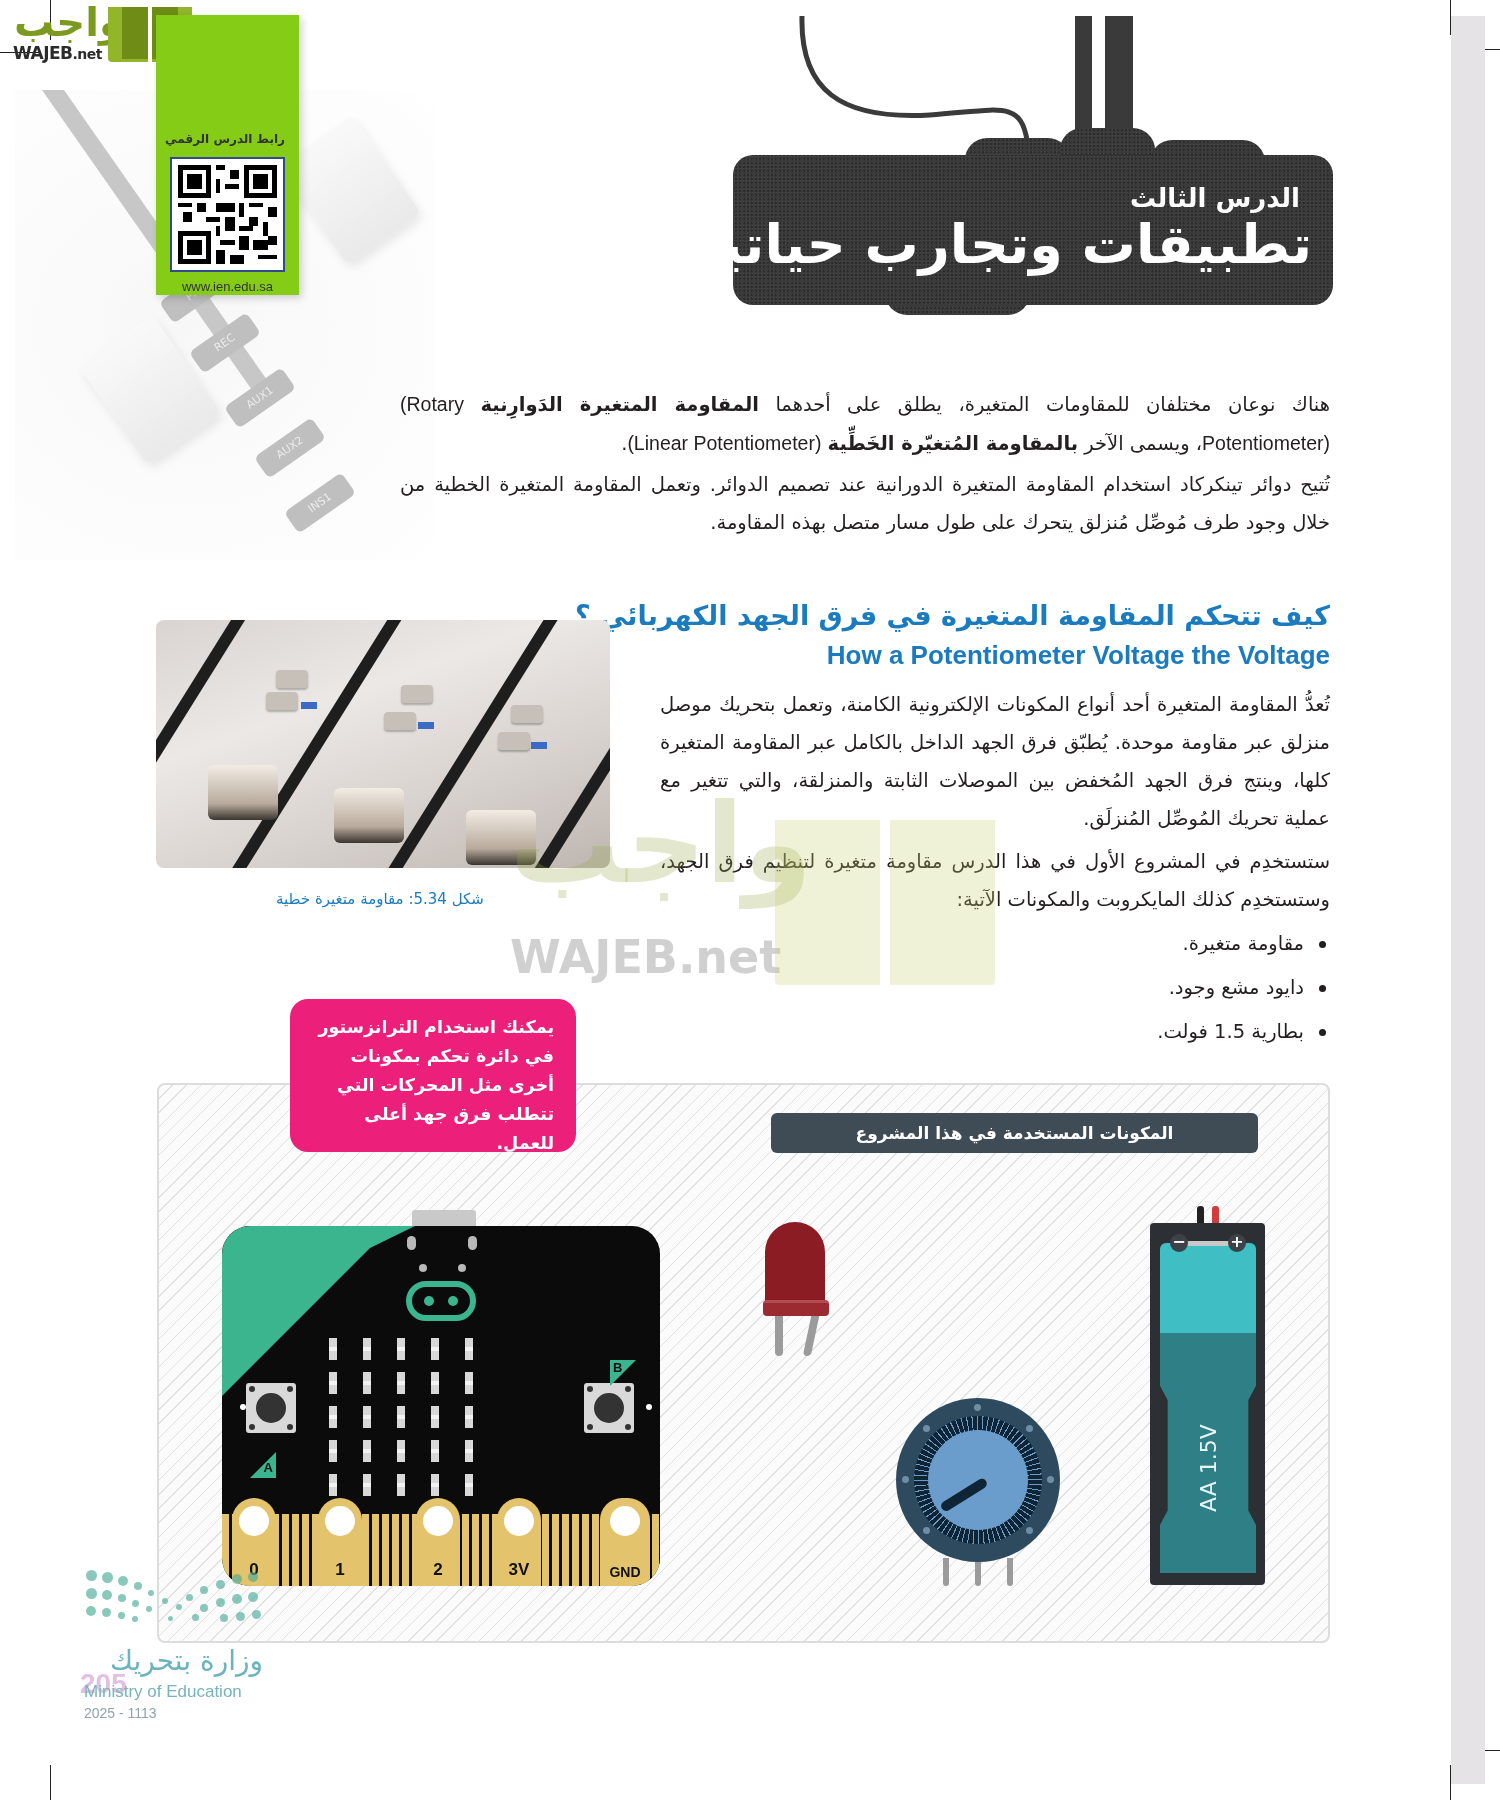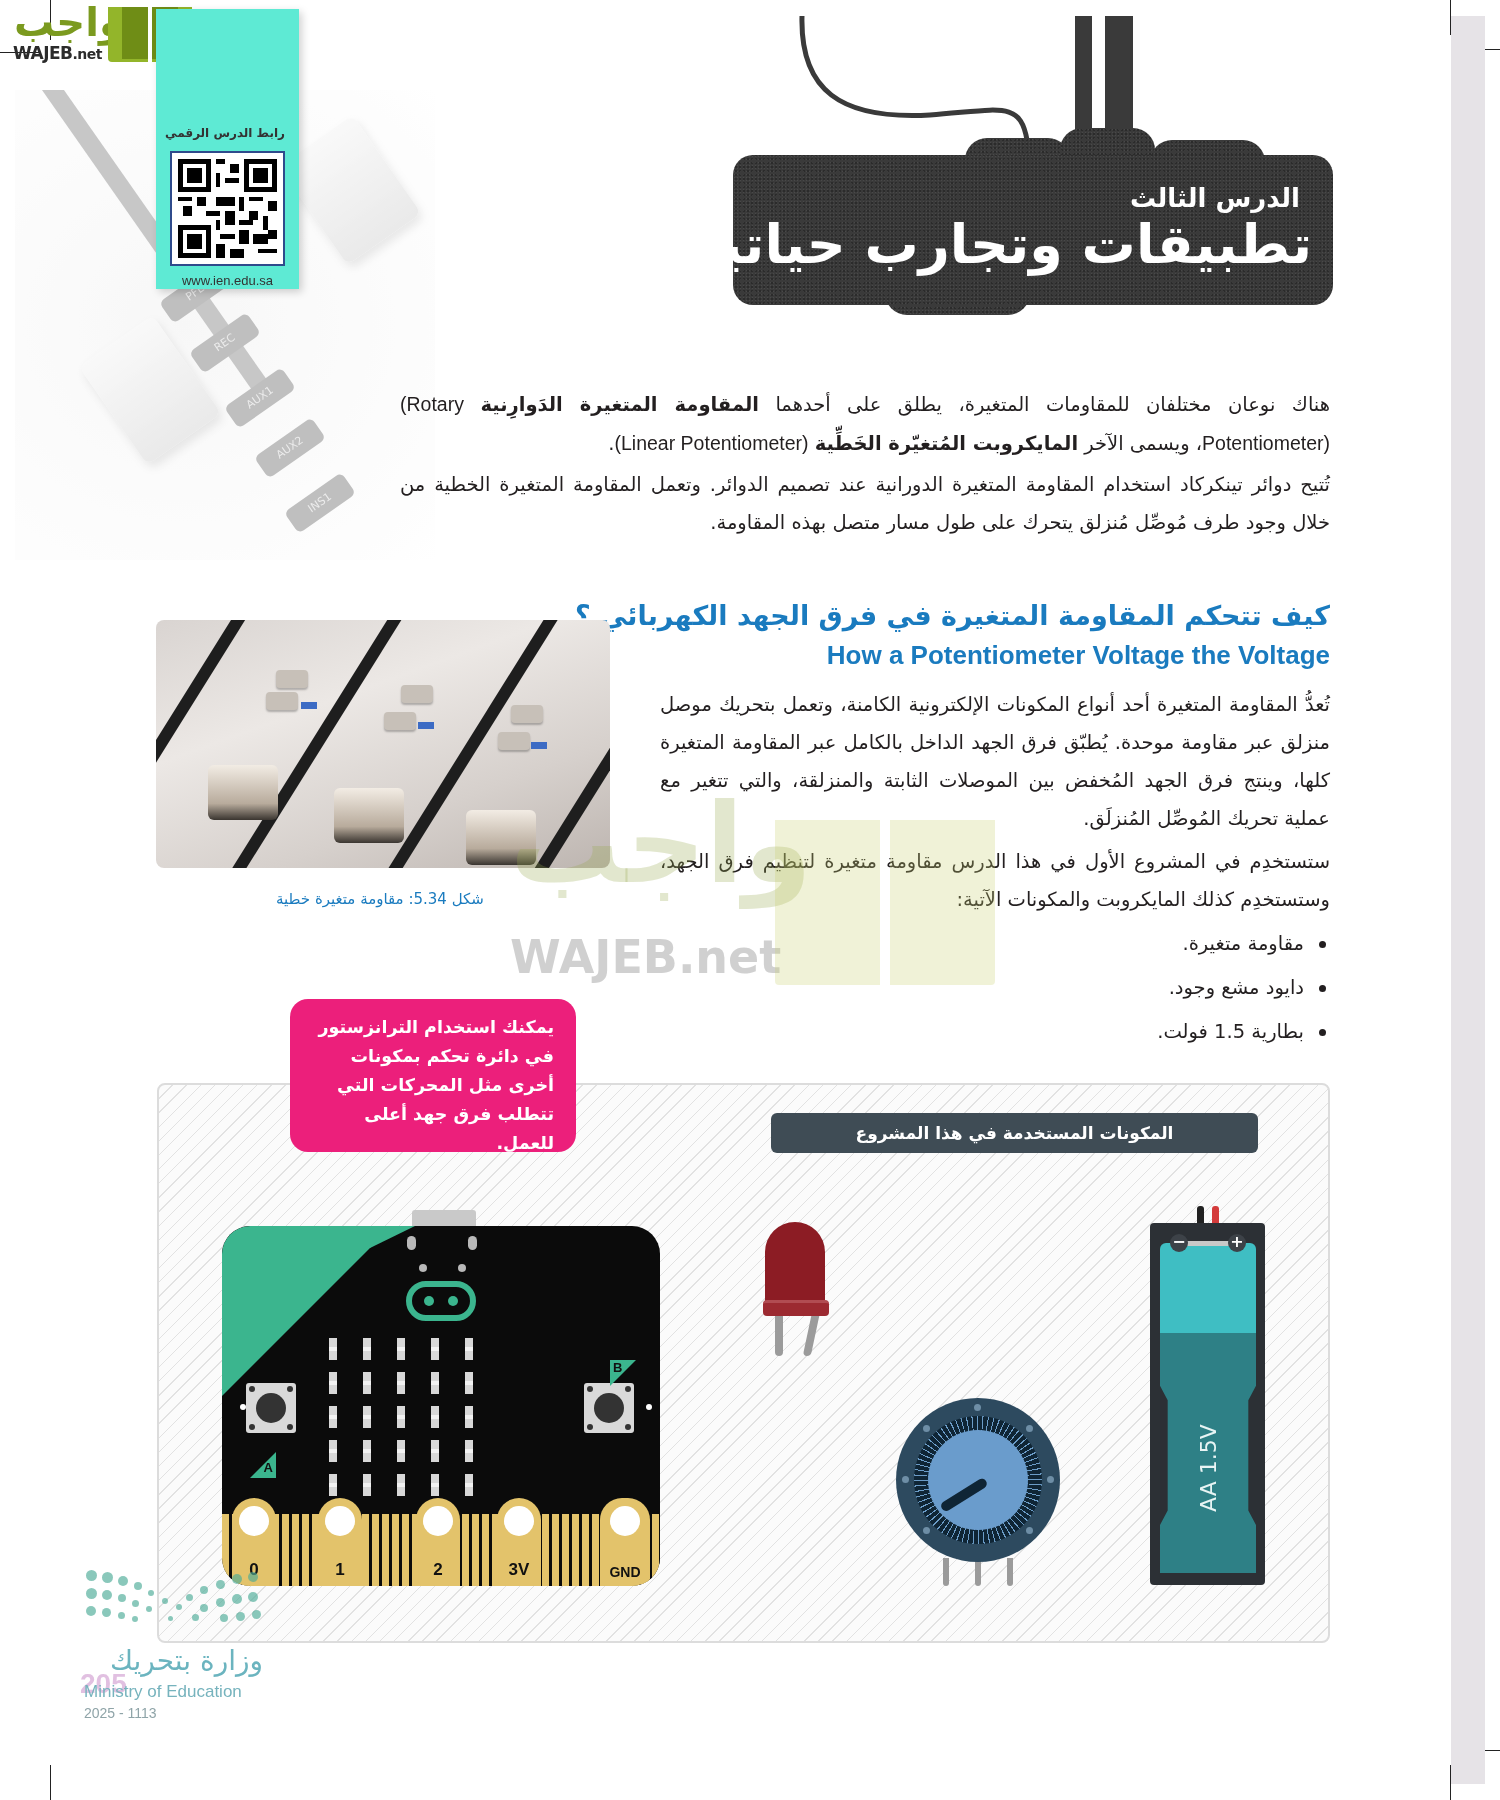--- a/index.html
+++ b/index.html
@@ -26,21 +26,21 @@
   .wajeb-logo .ar { position:absolute; left: 4px; top: -6px; font-size: 40px; font-weight: bold; color:#7b9a1f; font-family:"DejaVu Sans",sans-serif; }
   .wajeb-logo .en { position:absolute; left: 3px; top: 38px; font-size: 17px; font-weight: bold; color:#2b2b2b; font-family:"DejaVu Sans",sans-serif; letter-spacing:-0.5px;}
   .wajeb-logo .en small { font-size: 14px; }
   .book { position:absolute; }
   .book .pg { position:absolute; top:0; width: 40px; height: 55px; background:#93b52a; }
   .book .pg.l { left:0; border-radius: 0 0 0 4px; }
   .book .pg.r { left:44px; border-radius: 0 0 4px 0; }
   .book .pg.inner { background:#6f8d16; }
 
   
-  .qr-card { position:absolute; left: 156px; top: 9px; width: 143px; height: 280px; background:#5eead4; box-shadow: 3px 3px 8px rgba(0,0,0,.18); }
+  .qr-card { position:absolute; left: 156px; top: 15px; width: 143px; height: 280px; background:#84cc16; box-shadow: 3px 3px 8px rgba(0,0,0,.18); }
   .qr-card .label { position:absolute; top: 117px; right: 14px; font-size: 12px; font-weight:bold; color:#333; direction: rtl; }
   .qr-card .qr { position:absolute; top: 142px; left: 14px; width: 115px; height: 115px; border: 2px solid #2f4b8c; padding: 6px; background:#fff; }
   .qr-card .url { position:absolute; top: 264px; left: 0; width: 100%; text-align:center; font-size: 13px; color:#333; font-family:"Liberation Sans",sans-serif; }
 
   
   .title-wrap { position:absolute; left: 730px; top: 10px; width: 610px; height: 300px; }
   .title-box { position:absolute; left: 3px; top: 145px; width: 600px; height: 150px; background:#3a3a3a; border-radius: 20px;
     background-image: radial-gradient(rgba(255,255,255,.08) 1px, transparent 1px), radial-gradient(rgba(0,0,0,.25) 1px, transparent 1px);
     background-size: 3px 3px, 4px 4px; background-position: 0 0, 1px 2px; }
   .title-bump { position:absolute; background:#3a3a3a; border-radius: 22px;
@@ -240,21 +240,21 @@
   <div class="title-bump" style="left:235px;top:128px;width:105px;height:50px;"></div>
   <div class="title-bump" style="left:330px;top:118px;width:95px;height:60px;"></div>
   <div class="title-bump" style="left:420px;top:130px;width:115px;height:50px;"></div>
   <div class="title-bump" style="left:155px;top:260px;width:145px;height:45px;"></div>
   <div class="title-box"></div>
   <div class="title-sub">الدرس الثالث</div>
   <div class="title-main">تطبيقات وتجارب حياتية</div>
 </div>
 
 <div class="para" style="top:385px; width: 930px;">
-  <span>هناك نوعان مختلفان للمقاومات المتغيرة، يطلق على أحدهما </span><b>المقاومة المتغيرة الدَوارِنية</b> <span class="ltr-inline">(Rotary Potentiometer)</span><span>، ويسمى الآخر </span><b>المايكروبت المُتغيّرة الخَطِّية</b> <span class="ltr-inline">(Linear Potentiometer)</span><span>.</span>
+  <span>هناك نوعان مختلفان للمقاومات المتغيرة، يطلق على أحدهما </span><b>المقاومة المتغيرة الدَوارِنية</b> <span class="ltr-inline">(Rotary Potentiometer)</span><span>، ويسمى الآخر </span><b>بالمقاومة المُتغيّرة الخَطِّية</b> <span class="ltr-inline">(Linear Potentiometer)</span><span>.</span>
 </div>
 
 <div class="para" style="top:466px; width: 930px;">تُتيح دوائر تينكركاد استخدام المقاومة المتغيرة الدورانية عند تصميم الدوائر. وتعمل المقاومة المتغيرة الخطية من خلال وجود طرف مُوصِّل مُنزلق يتحرك على طول مسار متصل بهذه المقاومة.</div>
 
 <div class="sec-ar">كيف تتحكم المقاومة المتغيرة في فرق الجهد الكهربائي ؟</div>
 <div class="sec-en">How a Potentiometer Voltage the Voltage</div>
 
 <div class="para" style="top:686px; width: 670px;">تُعدُّ المقاومة المتغيرة أحد أنواع المكونات الإلكترونية الكامنة، وتعمل بتحريك موصل منزلق عبر مقاومة موحدة. يُطبّق فرق الجهد الداخل بالكامل عبر المقاومة المتغيرة كلها، وينتج فرق الجهد المُخفض بين الموصلات الثابتة والمنزلقة، والتي تتغير مع عملية تحريك المُوصِّل المُنزلَق.</div>
 <div class="para" style="top:843px; width: 670px;">ستستخدِم في المشروع الأول في هذا الدرس مقاومة متغيرة لتنظيم فرق الجهد، وستستخدِم كذلك المايكروبت والمكونات الآتية:</div>
 

